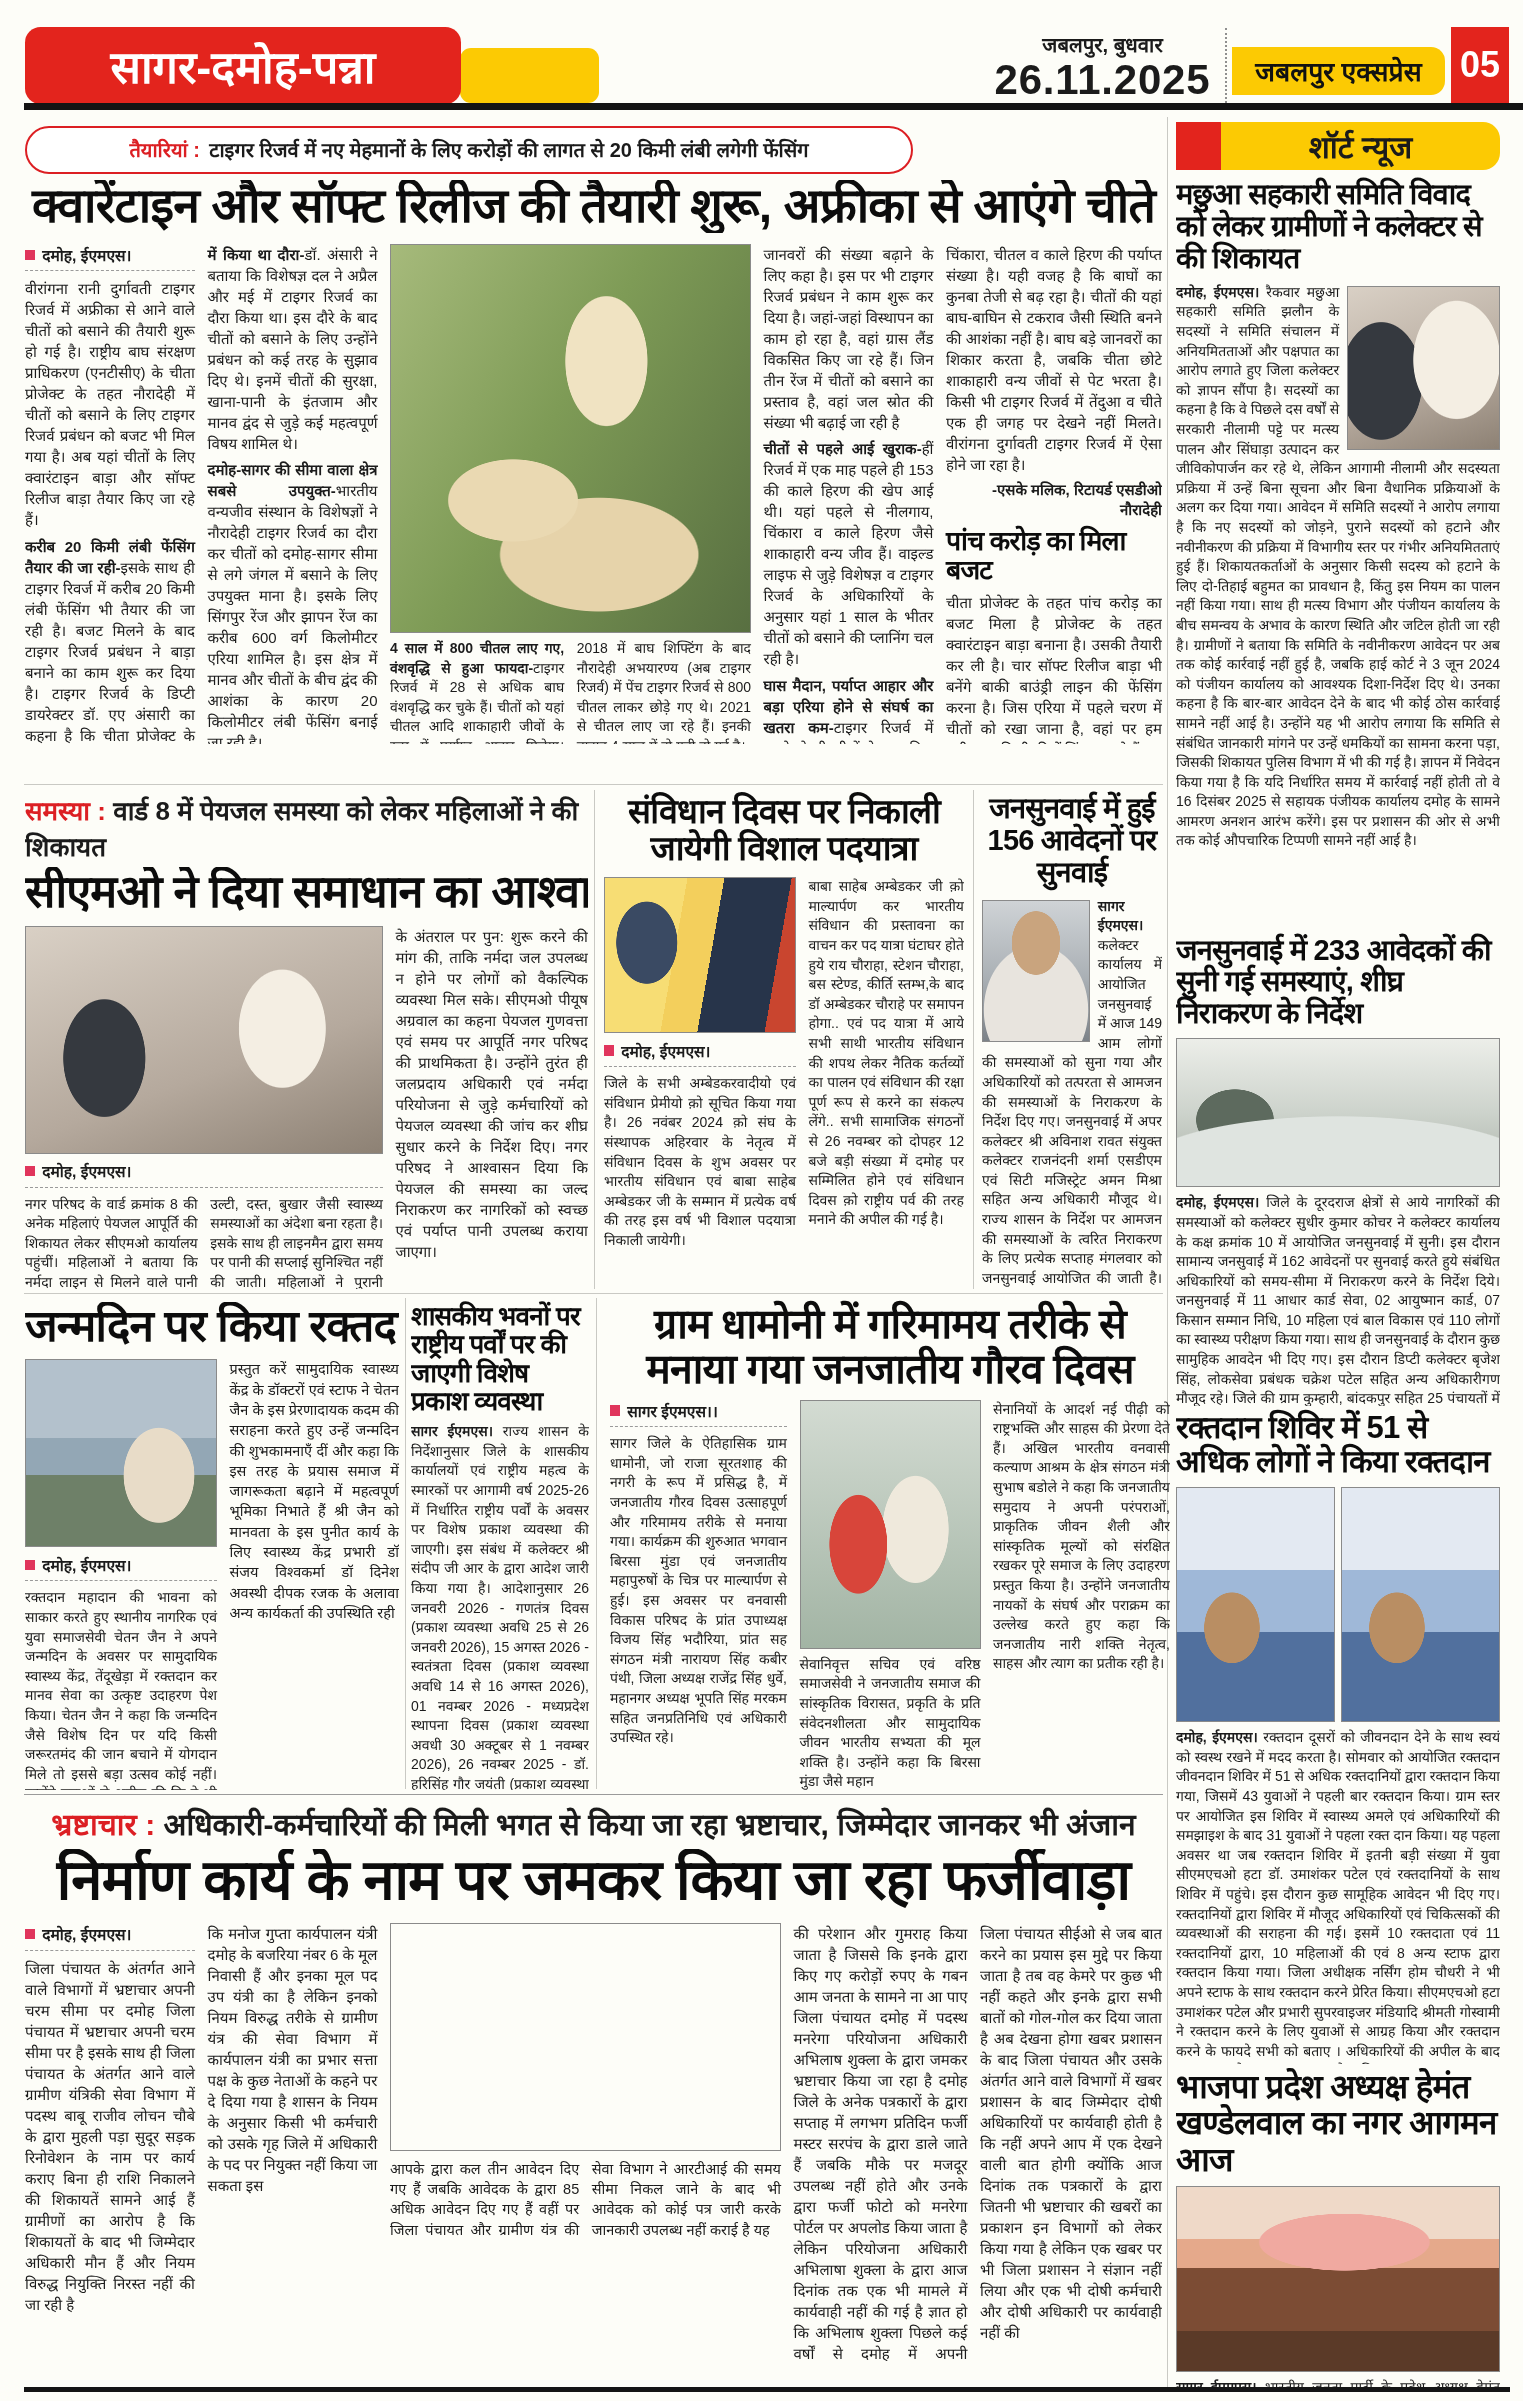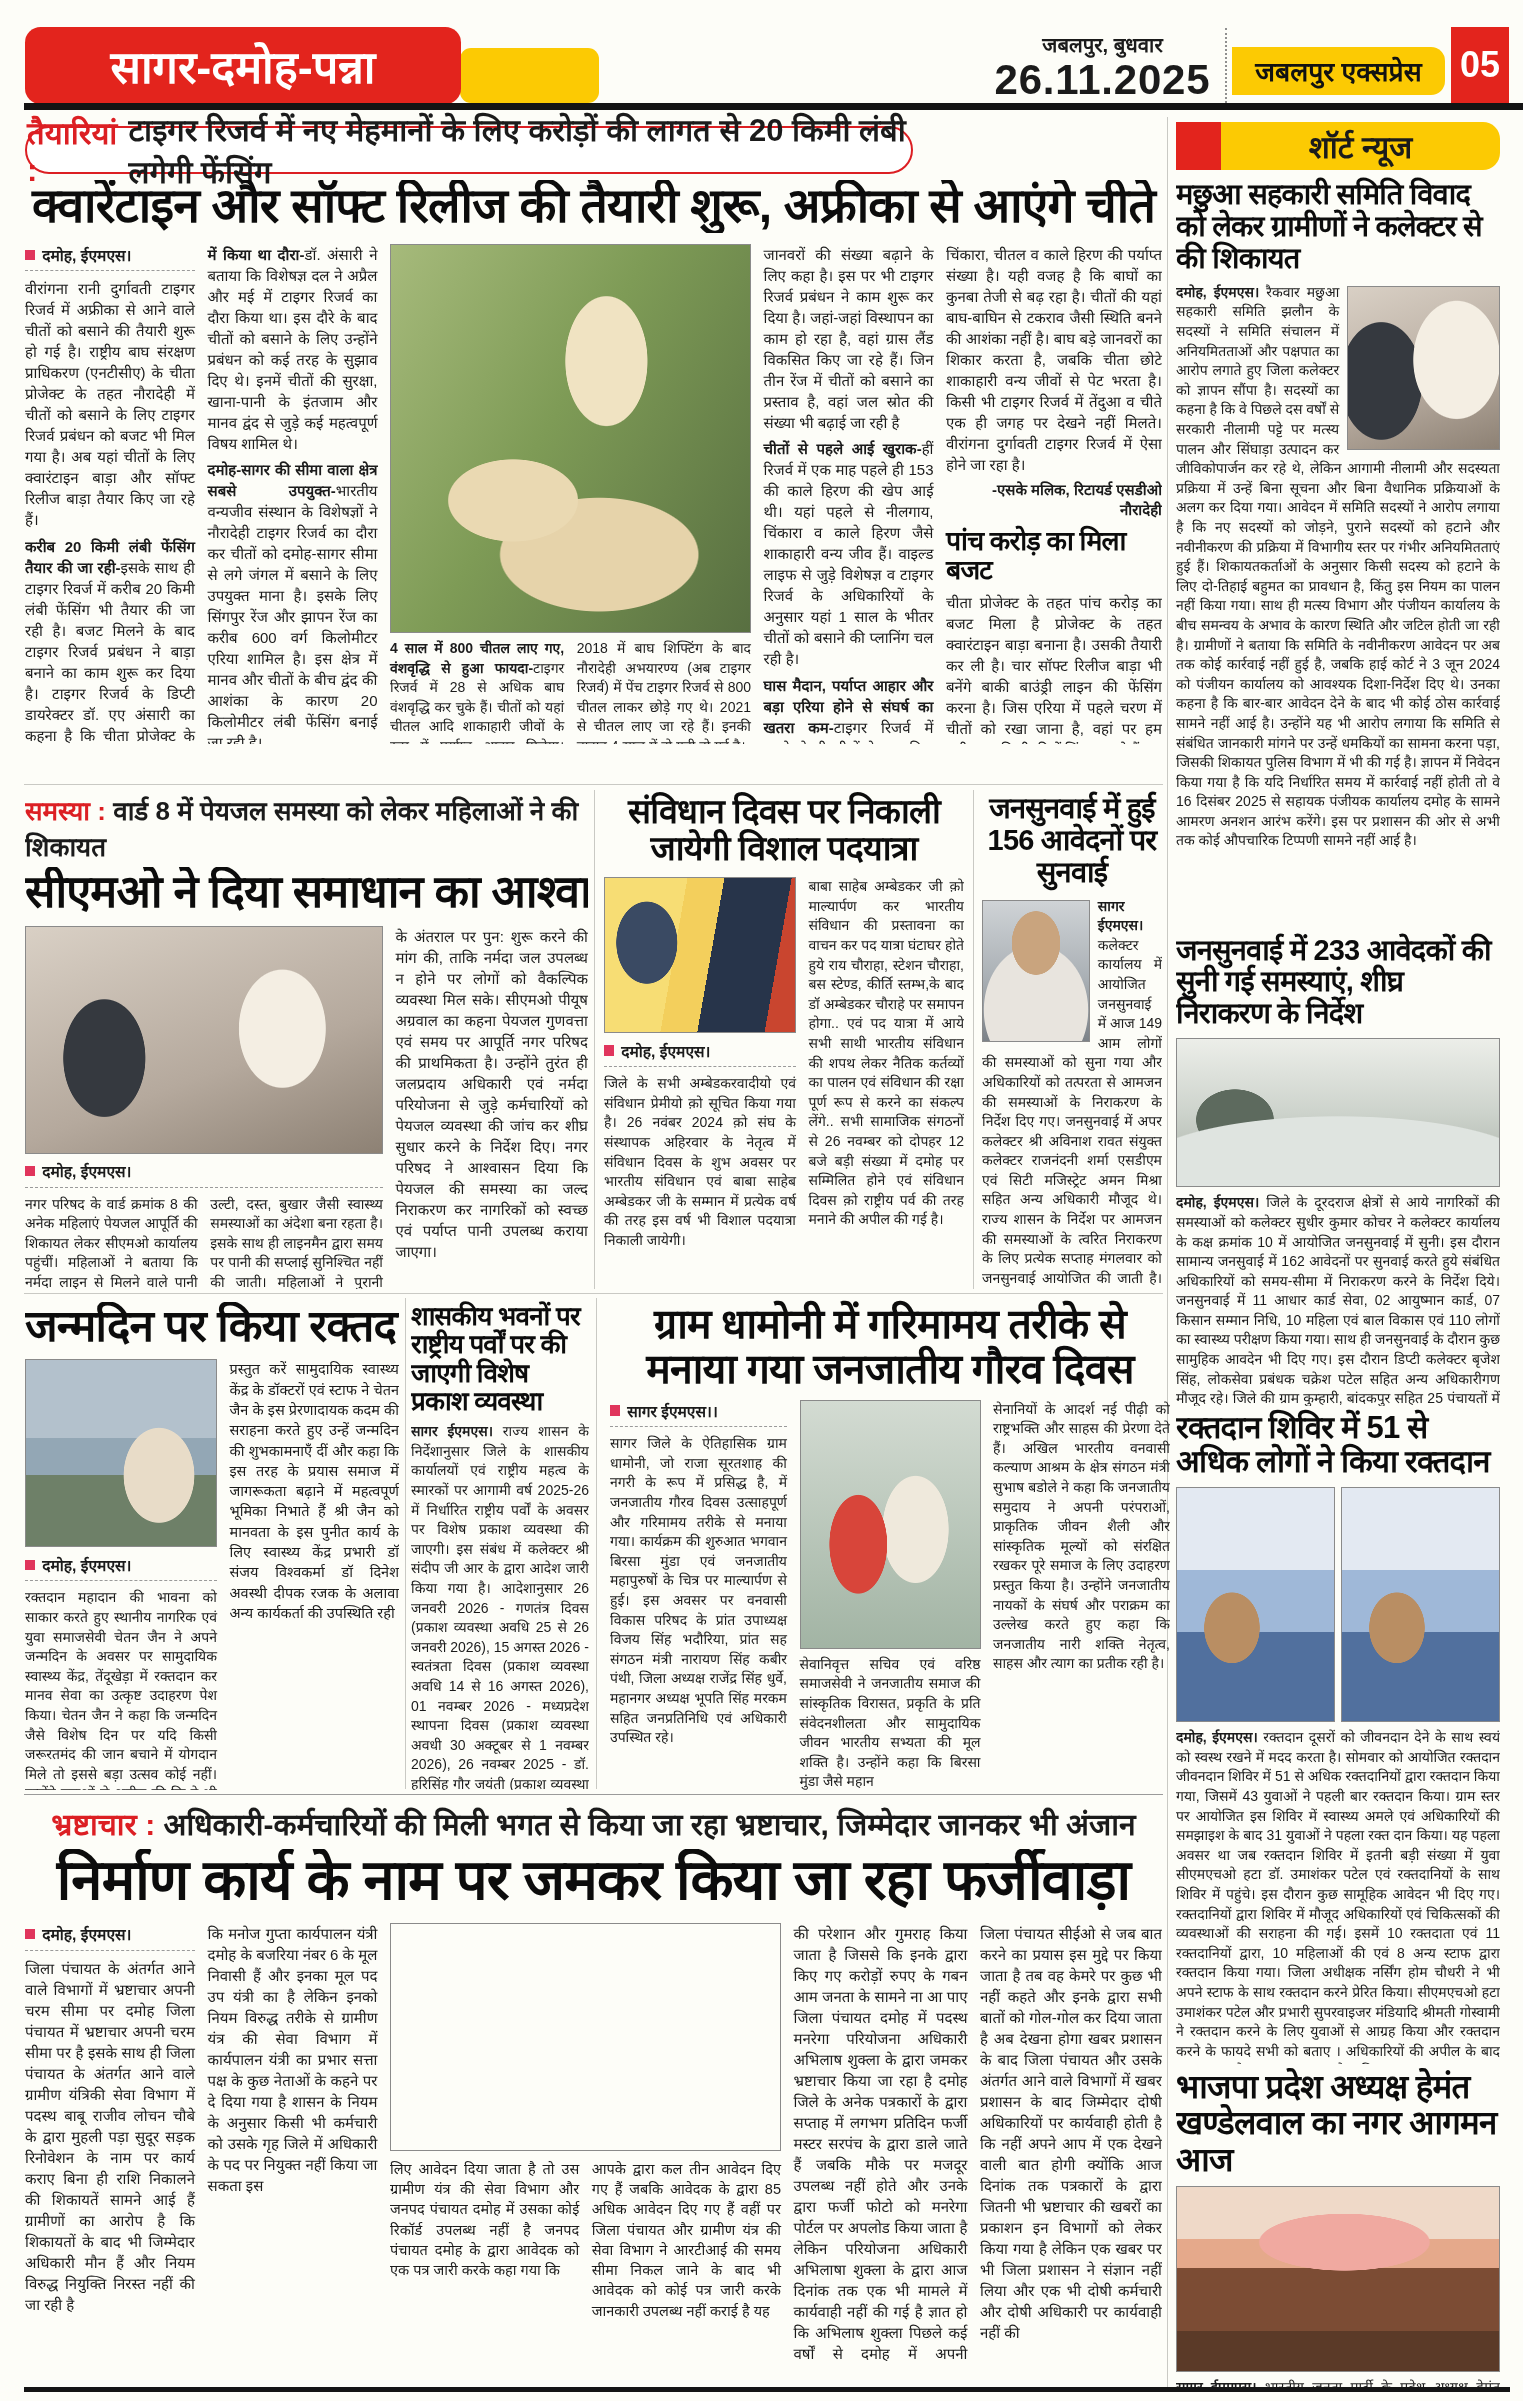--- a/index.html
+++ b/index.html
@@ -89,21 +89,21 @@
 <div class="abs" style="left:1225px;top:28px;height:75px;border-left:2.3px dotted #8f8f8f;"></div>
 <div class="abs paper-ribbon" style="left:1232px;top:47px;width:213px;height:48px;font-size:26.6px;">
   <span>जबलपुर एक्सप्रेस</span>
 </div>
 <div class="abs page-box" style="left:1451px;top:26.6px;width:58px;height:77px;font-size:36px;">
   <span>05</span>
 </div>
 <div class="abs" style="left:23.5px;top:103px;right:0;height:7px;background:#141414;"></div>
 
 <section class="abs" style="left:25px;top:124px;width:1137px;height:658px;">
-  <div class="kicker-pill" style="width:884px;height:44px;font-size:31px;margin:1.6px 0 6.3px;">
+  <div class="kicker-pill" style="width:884px;height:44px;font-size:20px;margin:1.6px 0 6.3px;">
     <span class="red">तैयारियां :</span>
     <span>टाइगर रिजर्व में नए मेहमानों के लिए करोड़ों की लागत से 20 किमी लंबी लगेगी फेंसिंग</span>
   </div>
   <h1 class="hl nowrap center" style="font-size:48px;margin:3.1px 0 11px;">क्वारेंटाइन और सॉफ्ट रिलीज की तैयारी शुरू, अफ्रीका से आएंगे चीते</h1>
   <div class="colflex" style="height:500px;overflow:hidden;">
     <div style="flex:0 0 170px;">
       <div class="byline">
           <span class="sq"></span>
           <span>दमोह, ईएमएस।</span>
         </div>
@@ -286,21 +286,20 @@
           <span>दमोह, ईएमएस।</span>
         </div>
       <p class="bt"><span>जिला पंचायत के अंतर्गत आने वाले विभागों में भ्रष्टाचार अपनी चरम सीमा पर दमोह जिला पंचायत में भ्रष्टाचार अपनी चरम सीमा पर है इसके साथ ही जिला पंचायत के अंतर्गत आने वाले ग्रामीण यंत्रिकी सेवा विभाग में पदस्थ बाबू राजीव लोचन चौबे के द्वारा मुहली पड़ा सुदूर सड़क रिनोवेशन के नाम पर कार्य कराए बिना ही राशि निकालने की शिकायतें सामने आई हैं ग्रामीणों का आरोप है कि शिकायतों के बाद भी जिम्मेदार अधिकारी मौन हैं और नियम विरुद्ध नियुक्ति निरस्त नहीं की जा रही है</span></p>
     </div>
     <div style="flex:0 0 170px;">
       <p class="bt"><span>कि मनोज गुप्ता कार्यपालन यंत्री दमोह के बजरिया नंबर 6 के मूल निवासी हैं और इनका मूल पद उप यंत्री का है लेकिन इनको नियम विरुद्ध तरीके से ग्रामीण यंत्र की सेवा विभाग में कार्यपालन यंत्री का प्रभार सत्ता पक्ष के कुछ नेताओं के कहने पर दे दिया गया है शासन के नियम के अनुसार किसी भी कर्मचारी को उसके गृह जिले में अधिकारी के पद पर नियुक्त नहीं किया जा सकता इस</span></p>
     </div>
     <div style="flex:0 0 391px;">
       <div class="photo ph-building" style="width:391px;height:228px;"></div>
       <div style="margin-top:7.8px;column-count:2;column-gap:12.5px;">
-        <p class="bt" style="font-size:14.5px;"><span>लिए आवेदन दिया जाता है तो उस ग्रामीण यंत्र की सेवा विभाग और जनपद पंचायत दमोह में उसका कोई रिकॉर्ड उपलब्ध नहीं है जनपद पंचायत दमोह के द्वारा आवेदक को एक पत्र जारी करके कहा गया कि</span></p>
         <p class="bt" style="font-size:14.5px;"><span>आपके द्वारा कल तीन आवेदन दिए गए हैं जबकि आवेदक के द्वारा 85 अधिक आवेदन दिए गए हैं वहीं पर जिला पंचायत और ग्रामीण यंत्र की सेवा विभाग ने आरटीआई की समय सीमा निकल जाने के बाद भी आवेदक को कोई पत्र जारी करके जानकारी उपलब्ध नहीं कराई है यह</span></p>
       </div>
     </div>
     <div style="flex:0 0 174px;">
       <p class="bt"><span>की परेशान और गुमराह किया जाता है जिससे कि इनके द्वारा किए गए करोड़ों रुपए के गबन आम जनता के सामने ना आ पाए जिला पंचायत दमोह में पदस्थ मनरेगा परियोजना अधिकारी अभिलाष शुक्ला के द्वारा जमकर भ्रष्टाचार किया जा रहा है दमोह जिले के अनेक पत्रकारों के द्वारा सप्ताह में लगभग प्रतिदिन फर्जी मस्टर सरपंच के द्वारा डाले जाते हैं जबकि मौके पर मजदूर उपलब्ध नहीं होते और उनके द्वारा फर्जी फोटो को मनरेगा पोर्टल पर अपलोड किया जाता है लेकिन परियोजना अधिकारी अभिलाषा शुक्ला के द्वारा आज दिनांक तक एक भी मामले में कार्यवाही नहीं की गई है ज्ञात हो कि अभिलाष शुक्ला पिछले कई वर्षों से दमोह में अपनी राजनीतिक पहुंच के</span></p>
     </div>
     <div style="flex:1 1 auto;">
       <p class="bt"><span>जिला पंचायत सीईओ से जब बात करने का प्रयास इस मुद्दे पर किया जाता है तब वह केमरे पर कुछ भी नहीं कहते और इनके द्वारा सभी बातों को गोल-गोल कर दिया जाता है अब देखना होगा खबर प्रशासन के बाद जिला पंचायत और उसके अंतर्गत आने वाले विभागों में खबर प्रशासन के बाद जिम्मेदार दोषी अधिकारियों पर कार्यवाही होती है कि नहीं अपने आप में एक देखने वाली बात होगी क्योंकि आज दिनांक तक पत्रकारों के द्वारा जितनी भी भ्रष्टाचार की खबरों का प्रकाशन इन विभागों को लेकर किया गया है लेकिन एक खबर पर भी जिला प्रशासन ने संज्ञान नहीं लिया और एक भी दोषी कर्मचारी और दोषी अधिकारी पर कार्यवाही नहीं की</span></p>
     </div>
   </div>

